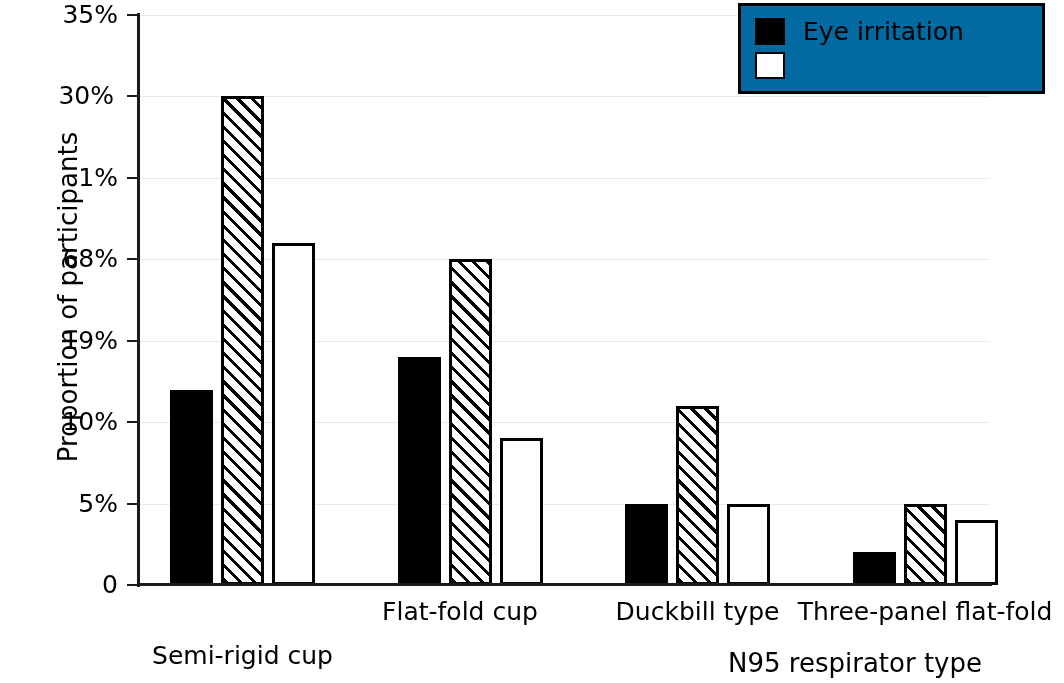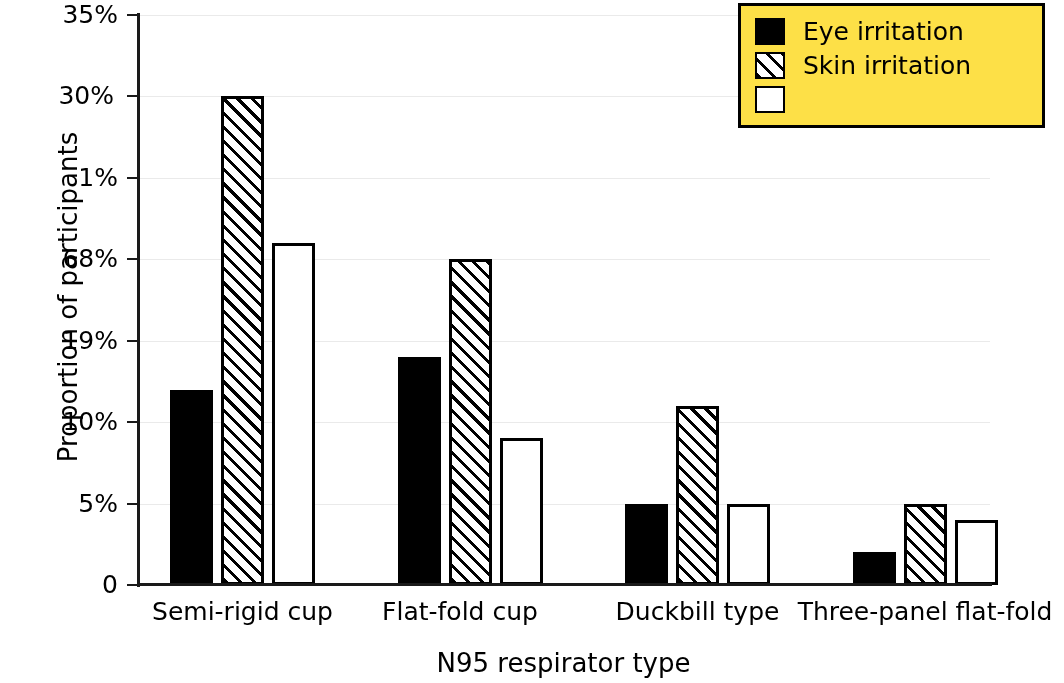--- a/index.html
+++ b/index.html
@@ -32,24 +32,24 @@
     transform: rotate(-90deg);
     font-size: 26px;
     line-height: 30px;
     white-space: nowrap;
     color: #000;
   }
 
   
   #xlabel {
     position: absolute;
-    left: 137px;
+    left: 129px;
     top: 648px;
     width: 853px;
-    text-align: center;
+    text-align: right;
     font-size: 26px;
     line-height: 30px;
     white-space: nowrap;
     color: #000;
   }
 
   
   #plot {
     position: absolute;
     left: 137px;
@@ -135,21 +135,21 @@
   }
 
   
   #legend {
     position: absolute;
     left: 738px;
     top: 3px;
     width: 307px;
     box-sizing: border-box;
     border: 3px solid #000000;
-    background: #fde047;
+    background: #0369a1;
     padding: 8px 10px 9px 14px;
   }
   .legend-row {
     display: flex;
     align-items: center;
     height: 34px;
   }
   .legend-swatch {
     width: 30px;
     height: 27px;
@@ -224,35 +224,31 @@
       <div class="ytick-label" style="right: 946px; top: 246.286px;">68%</div>
       <div class="ytick-mark" style="top: 176.857px;"></div>
       <div class="ytick-label" style="right: 946px; top: 164.857px;">1%</div>
       <div class="ytick-mark" style="top: 95.4286px;"></div>
       <div class="ytick-label" style="right: 950px; top: 83.4286px;">30%</div>
       <div class="ytick-mark" style="top: 14px;"></div>
       <div class="ytick-label" style="right: 946px; top: 2px;">35%</div>
     </div>
 
   <div id="xticks">
-      <div class="xtick-label" style="left: 92.5px; width: 300px;">Semi-rigid cup</div>
+      <div class="xtick-label" style="left: 92.5px; width: 300px; margin-top: 44px;">Semi-rigid cup</div>
       <div class="xtick-label" style="left: 320px; width: 280px;">Flat-fold cup</div>
       <div class="xtick-label" style="left: 547.5px; width: 300px;">Duckbill type</div>
       <div class="xtick-label" style="left: 775px; width: 300px;">Three-panel flat-fold</div>
     </div>
 
   <div id="xlabel">N95 respirator type</div>
 
   <div id="legend">
       <div class="legend-row">
         <span class="legend-swatch solid"></span>
         <span class="legend-text">Eye irritation</span>
       </div>
       <div class="legend-row">
-        <span class="legend-swatch hatch"></span>
-        <span class="legend-text">Skin irritation</span>
-      </div>
-      <div class="legend-row">
         <span class="legend-swatch open"></span>
       </div>
     </div>
 
 </div>
 
 </body></html>

